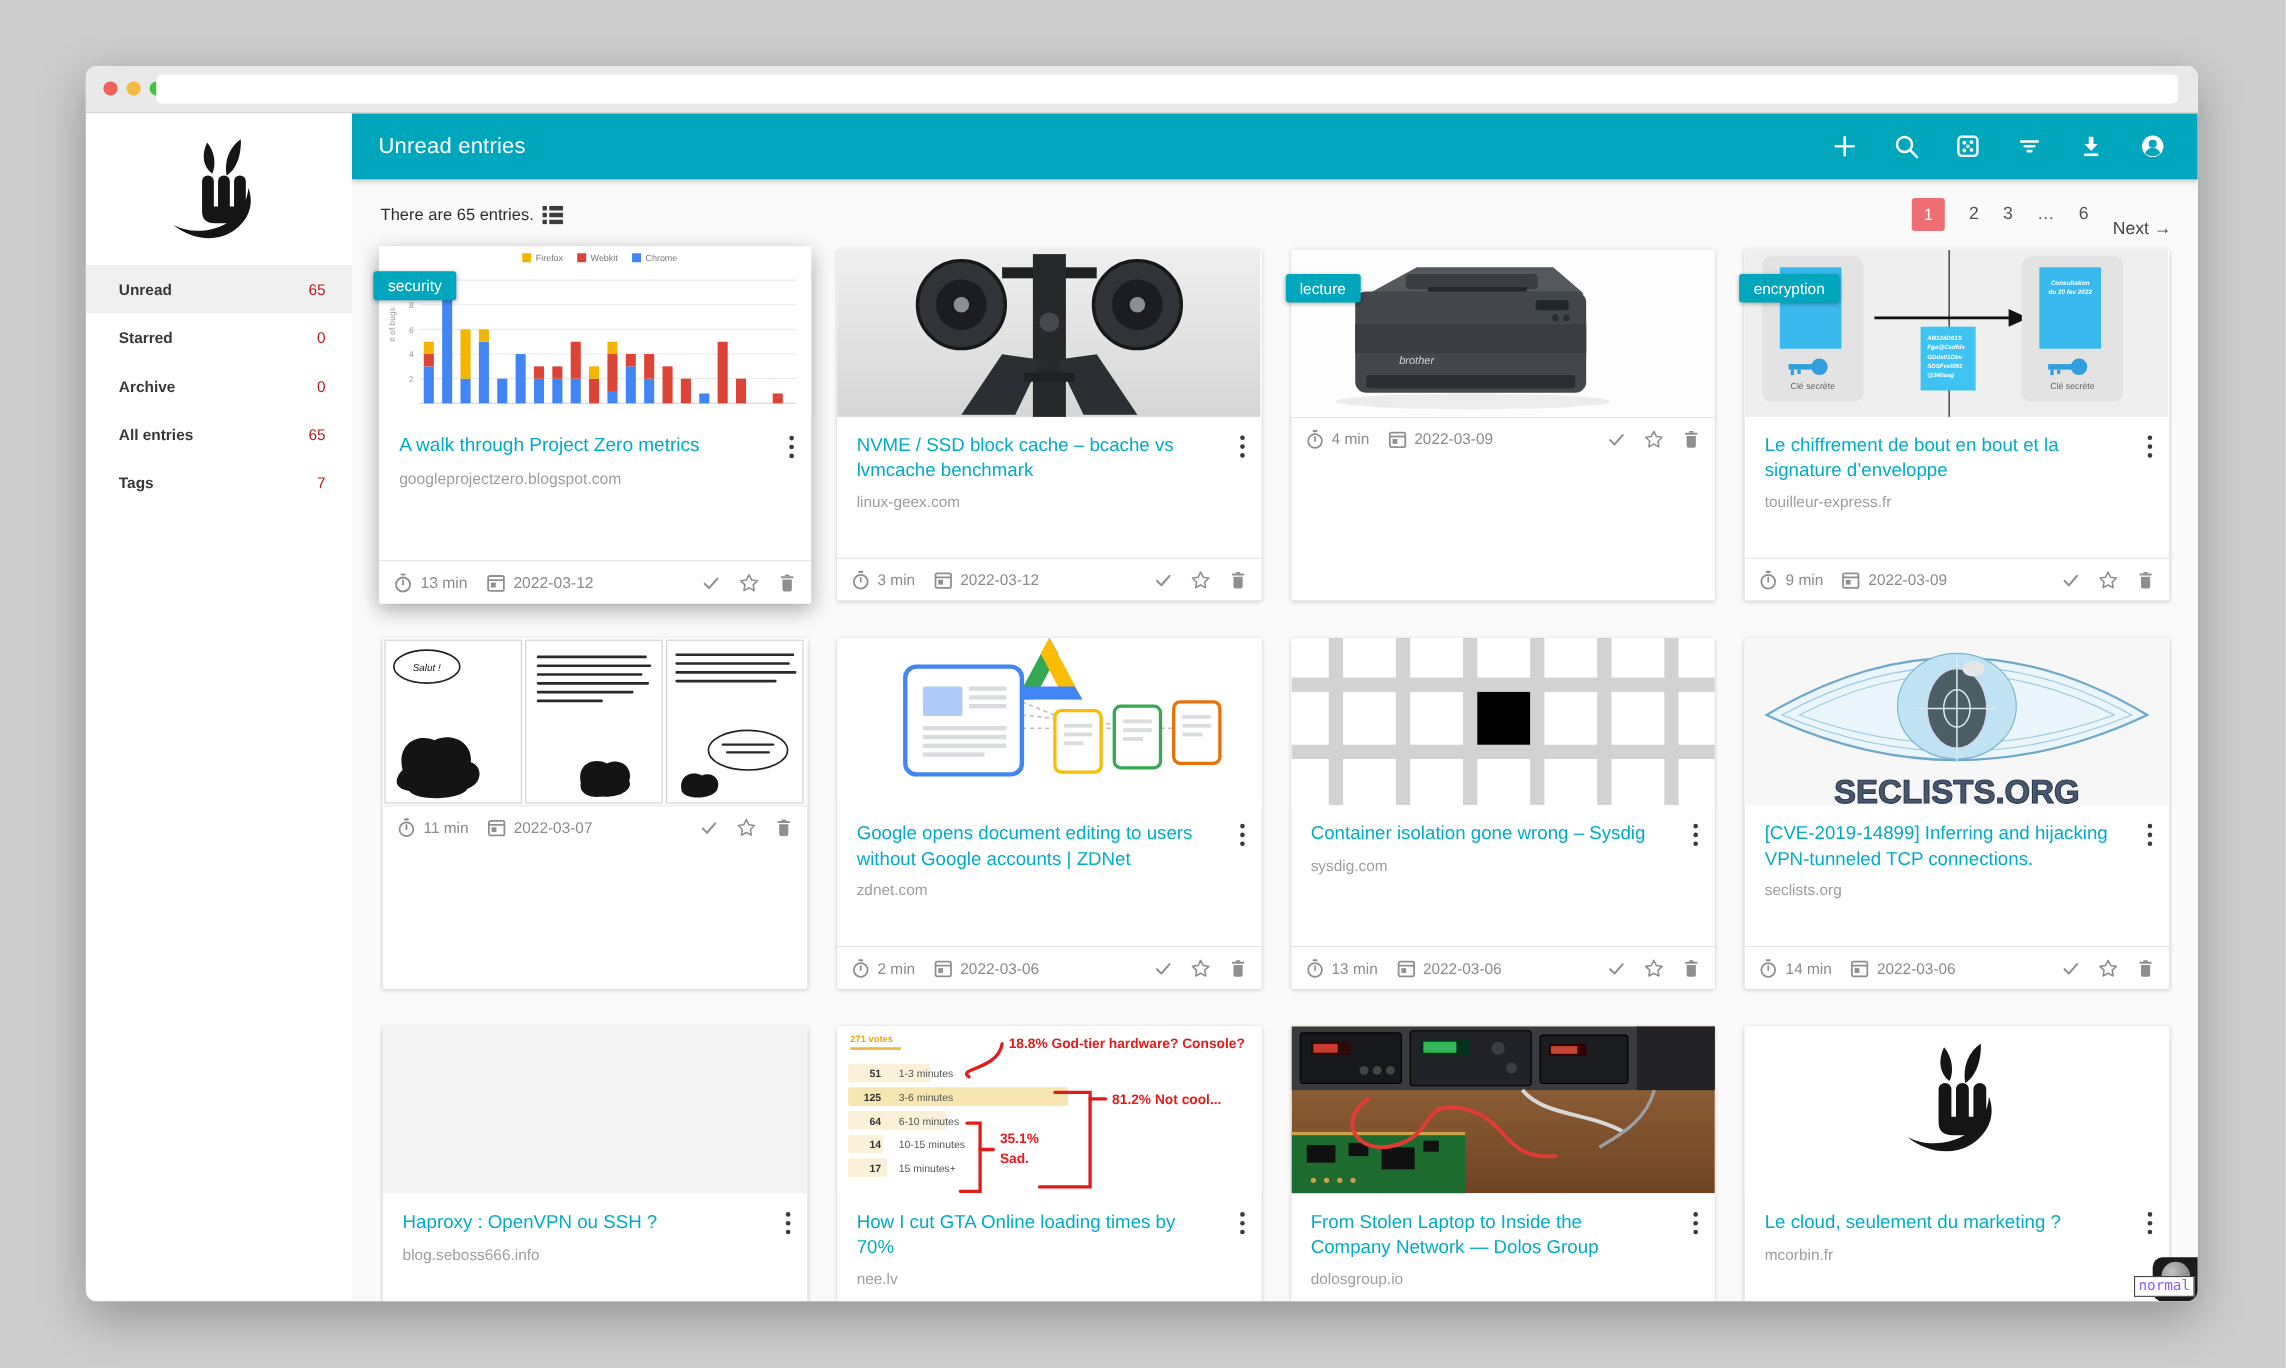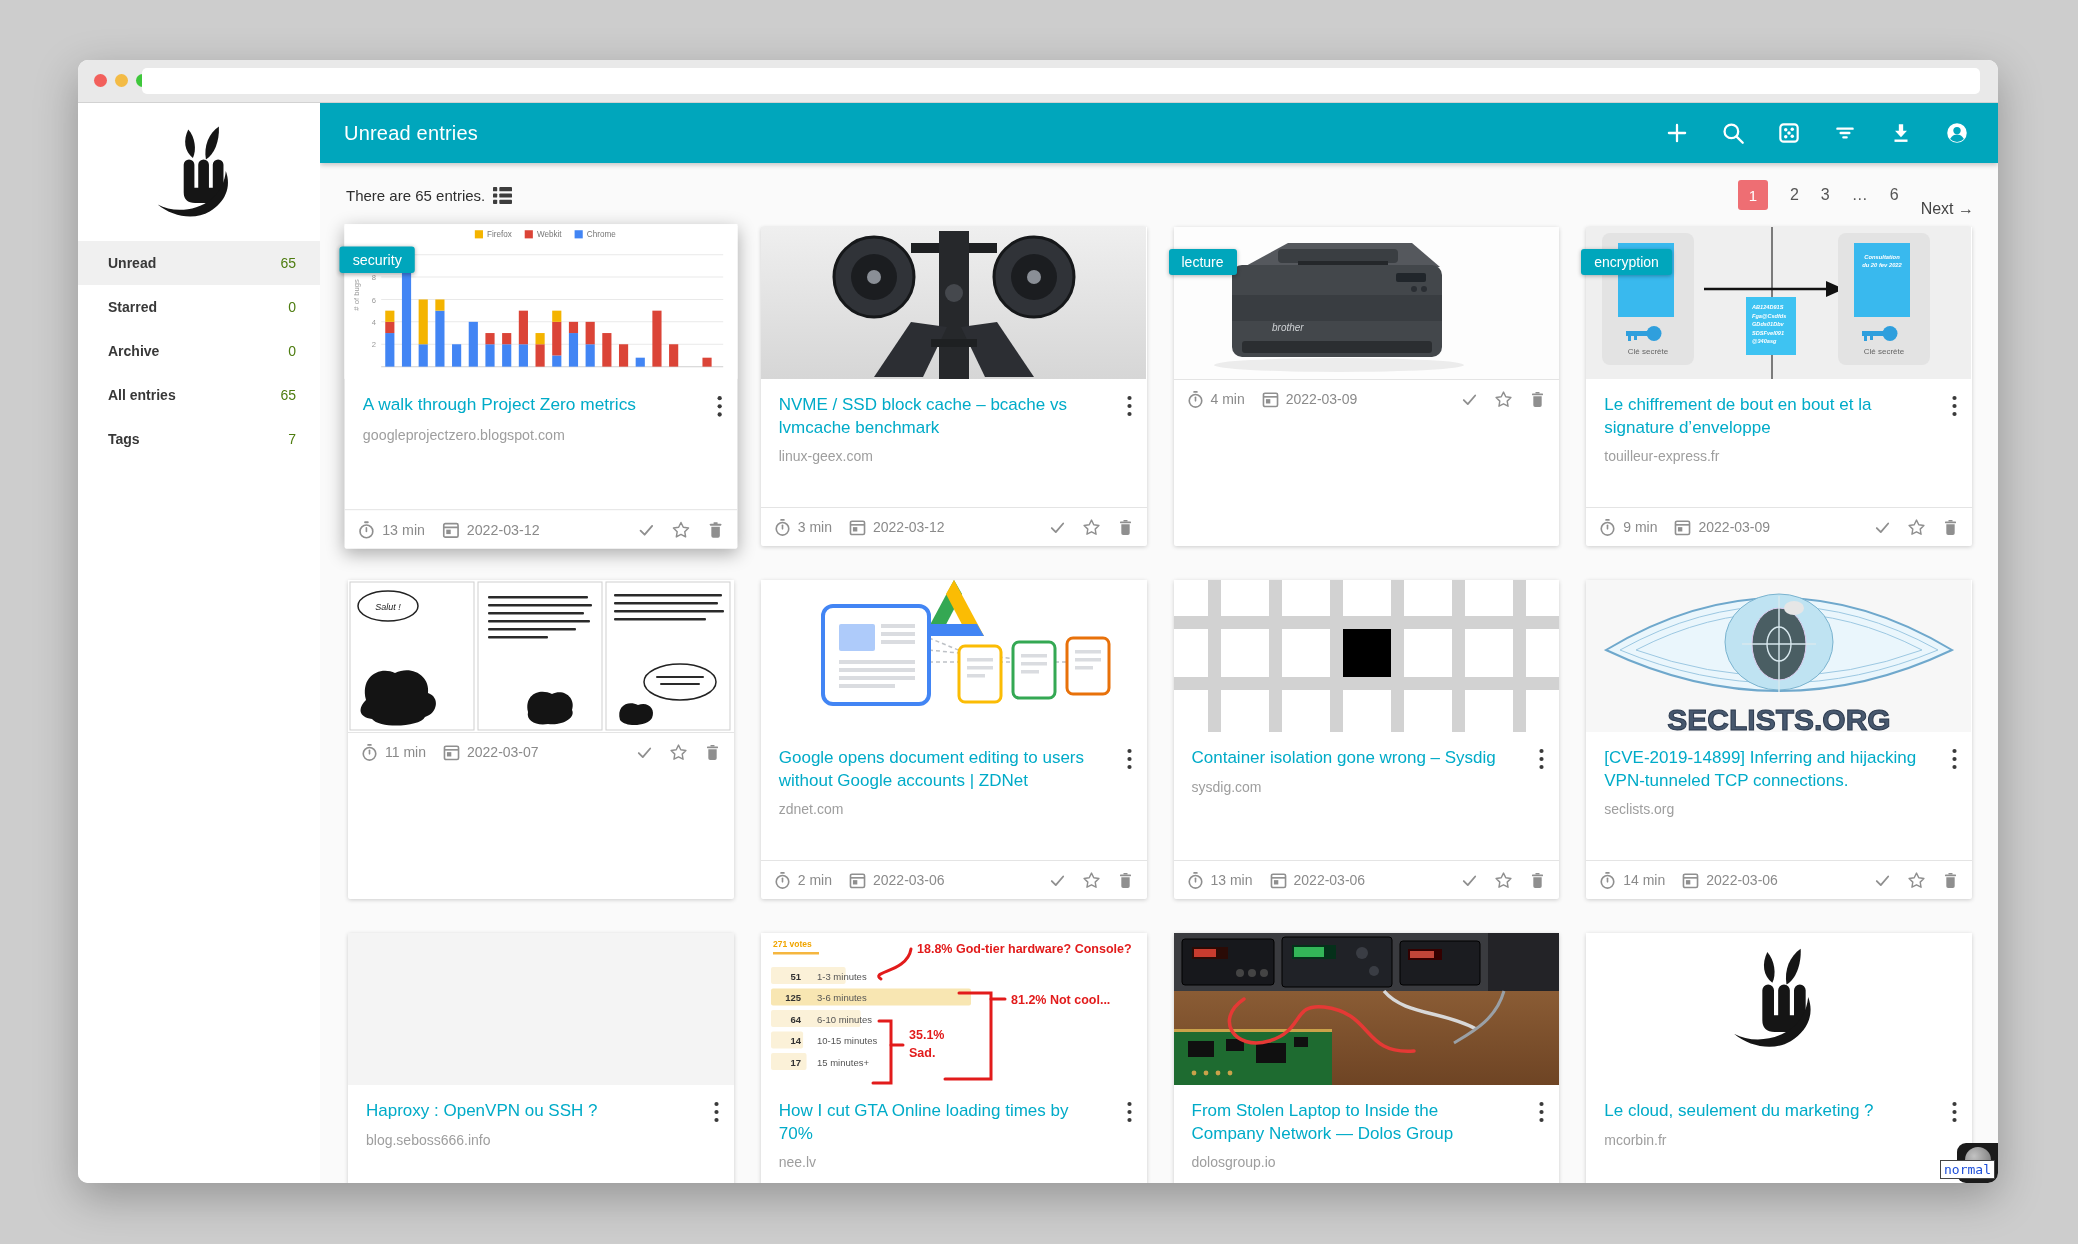--- a/index.html
+++ b/index.html
@@ -14,21 +14,21 @@
   .l-red{background:#f2605c;}.l-yellow{background:#f3bb45;}.l-green{background:#3ec73b;}
   .url{position:absolute;left:64px;right:18px;top:8px;height:26px;background:#fff;border-radius:5px;}
   .content{position:absolute;top:43px;left:0;right:0;bottom:0;display:flex;}
   
   .sidebar{width:242px;background:#fff;flex:none;}
   .slogo{display:block;margin:22px auto 0;width:92px;height:101px;}
   .menu{margin-top:15px;}
   .mitem{height:44px;display:flex;align-items:center;padding:0 24px 0 30px;font-size:14px;
          color:#383838;font-weight:600;cursor:pointer;}
   .mitem.active{background:#f0f0f0;}
-  .mcount{margin-left:auto;color:#4d7c0f;font-weight:400;}
+  .mcount{margin-left:auto;color:#b91c1c;font-weight:400;}
   
   .mainarea{flex:1;background:#fafafa;position:relative;overflow:hidden;}
   .teal{height:60px;background:#00a6bc;display:flex;align-items:center;padding:0 28px 0 24px;
         box-shadow:0 2px 5px rgba(0,0,0,.22);position:relative;z-index:5;}
   .teal h1{font-size:20px;font-weight:400;color:#fff;margin:0;letter-spacing:.2px;}
   .ticons{margin-left:auto;display:flex;gap:30px;align-items:center;}
   .ticon{width:26px;height:26px;cursor:pointer;display:block;}
   .subbar{height:64px;display:flex;align-items:center;padding:0 24px 0 26px;justify-content:flex-end;}
   .einfo{font-size:15px;color:#2e2e2e;display:flex;align-items:center;gap:8px;}
   .pag{margin-left:auto;display:flex;align-items:center;gap:22px;font-size:16px;color:#555;}
@@ -59,21 +59,21 @@
   .tick{font-size:7.5px;fill:#9a9a9a;}
   .plabel{font-size:9.5px;fill:#555;}
   .pcount{font-size:9.5px;font-weight:bold;fill:#333;}
   .redann{font-size:12.5px;font-weight:bold;fill:#e21b1b;}
   
   .badge{position:absolute;right:0;bottom:0;width:41px;height:40px;background:#1b1b1b;
          border-radius:9px 0 0 9px;z-index:50;}
   .badge-circle{width:26px;height:26px;border-radius:50%;margin:4px auto 0;
         background:radial-gradient(circle at 35% 35%, #c2c2c2, #8f8f8f 60%, #6f6f6f);}
   .badge-label{position:absolute;right:3px;bottom:4px;background:#fff;border:1px solid #444;
-        color:#1d4ed8;font-family:"DejaVu Sans Mono","Liberation Mono",monospace;font-size:13px;
+        color:#8b5cf6;font-family:"DejaVu Sans Mono","Liberation Mono",monospace;font-size:13px;
         padding:0 3px;line-height:17px;white-space:nowrap;}
 </style>
 </head>
 <body>
 
 <svg width="0" height="0" style="position:absolute">
 <defs>
   <symbol id="i-timer" viewBox="0 0 20 20">
         <rect x="7.6" y="1" width="4.8" height="2" rx="1" fill="currentColor"></rect>
         <circle cx="10" cy="11.4" r="6.6" fill="none" stroke="currentColor" stroke-width="1.7"></circle>

